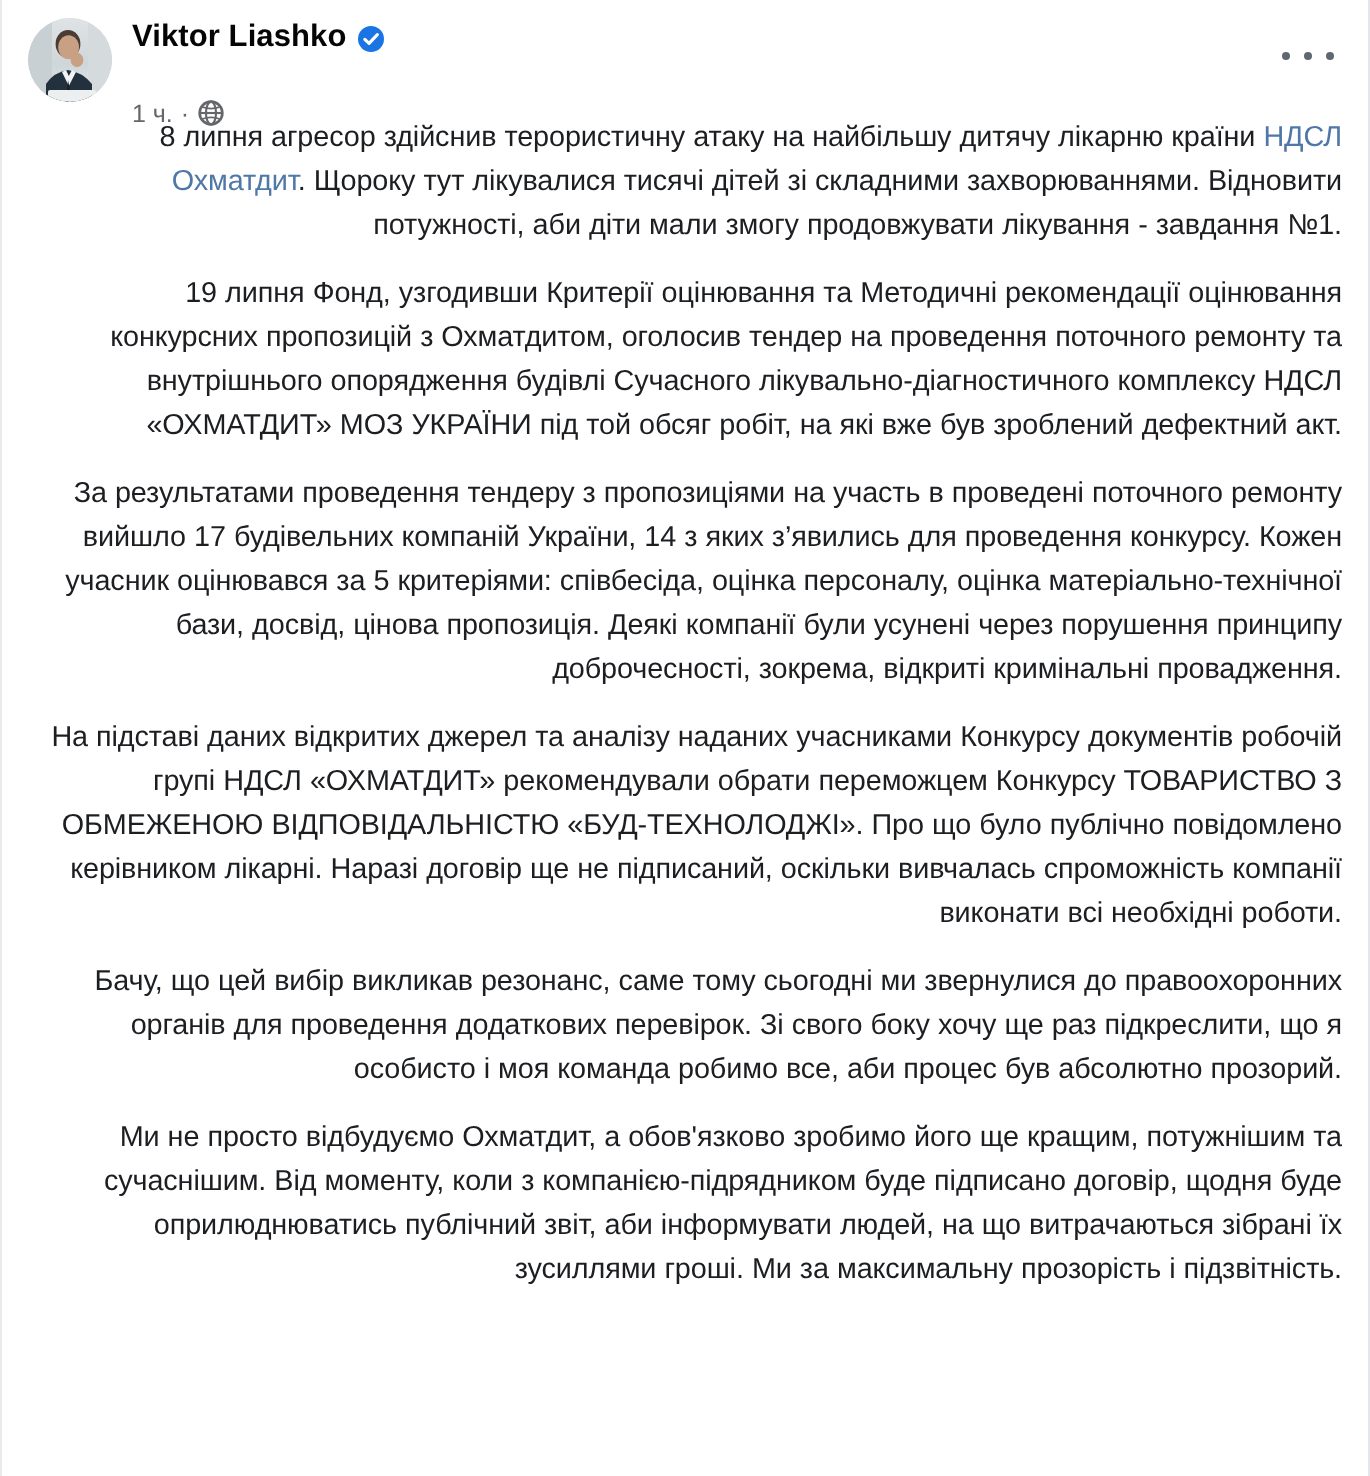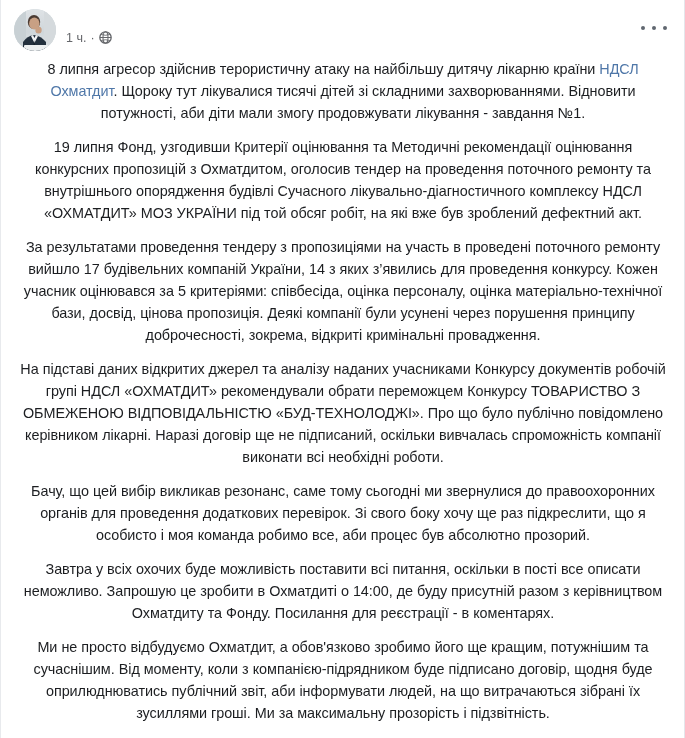--- a/index.html
+++ b/index.html
@@ -130,21 +130,21 @@
     box-sizing: border-box;
   }
 
   .para {
     font-size: 14.4px;
     line-height: 22px;
     color: #1c1e21;
     margin: 0 0 12px 0;
     letter-spacing: -0.05px;
     word-spacing: 0.1px;
-    text-align: center;
+    text-align: right;
   }
   .para:last-child { margin-bottom: 0; }
 
   .link {
     color: #4f77a8;
     text-decoration: none;
     cursor: pointer;
   }
 </style>
 </head>
@@ -175,20 +175,29 @@
           <path d="M9 42 L9 33 Q13 27 20 26 Q27 27 32 33 L32 42 Z" fill="#23303d"></path>
           <path d="M17 27 L20.4 34 L24 27 L22 26 L20.4 29 L19 26 Z" fill="#f2f3f5"></path>
           <path d="M20 31 L22 42 L19 42 Z" fill="#151f29"></path>
           <ellipse cx="24.5" cy="21" rx="3.2" ry="3.6" fill="#c8a084"></ellipse>
           <rect x="10" y="36" width="24" height="6" rx="1" fill="#eceff0"></rect>
         </g>
       </svg>
     </div>
 
     <div class="identity">
+      <div class="name-row">
+        <span class="author-name">Viktor Liashko</span>
+        <span class="verified-badge">
+          <svg viewBox="0 0 16 16" xmlns="http://www.w3.org/2000/svg">
+            <circle cx="8" cy="8" r="8" fill="#1b74e4"></circle>
+            <path d="M4.2 8.2 L6.8 10.7 L11.9 5.3" fill="none" stroke="#ffffff" stroke-width="1.9" stroke-linecap="round" stroke-linejoin="round"></path>
+          </svg>
+        </span>
+      </div>
       <div class="meta-row">
         <span class="timestamp">1 ч.</span>
         <span class="meta-dot">·</span>
         <span class="globe-icon">
           <svg viewBox="0 0 16 16" xmlns="http://www.w3.org/2000/svg">
             <circle cx="8" cy="8" r="7" fill="none" stroke="#65676b" stroke-width="1.6"></circle>
             <ellipse cx="8" cy="8" rx="3.1" ry="7" fill="none" stroke="#65676b" stroke-width="1.3"></ellipse>
             <line x1="1.2" y1="8" x2="14.8" y2="8" stroke="#65676b" stroke-width="1.3"></line>
             <path d="M2.6 4.3 Q8 6.2 13.4 4.3" fill="none" stroke="#65676b" stroke-width="1.1"></path>
             <path d="M2.6 11.7 Q8 9.8 13.4 11.7" fill="none" stroke="#65676b" stroke-width="1.1"></path>
@@ -203,17 +212,16 @@
       <i></i>
     </div>
   </div>
 
   <div class="post-body" id="post-body">
       <p class="para"><span>8 липня агресор здійснив терористичну атаку на найбільшу дитячу лікарню країни </span><a class="link">НДСЛ Охматдит</a><span>. Щороку тут лікувалися тисячі дітей зі складними захворюваннями. Відновити потужності, аби діти мали змогу продовжувати лікування - завдання №1.</span></p>
       <p class="para"><span>19 липня Фонд, узгодивши Критерії оцінювання та Методичні рекомендації оцінювання конкурсних пропозицій з Охматдитом, оголосив тендер на проведення поточного ремонту та внутрішнього опорядження будівлі Сучасного лікувально-діагностичного комплексу НДСЛ «ОХМАТДИТ» МОЗ УКРАЇНИ під той обсяг робіт, на які вже був зроблений дефектний акт.</span></p>
       <p class="para"><span>За результатами проведення тендеру з пропозиціями на участь в проведені поточного ремонту вийшло 17 будівельних компаній України, 14 з яких з’явились для проведення конкурсу.  Кожен учасник оцінювався за 5 критеріями: співбесіда, оцінка персоналу, оцінка матеріально-технічної бази, досвід, цінова пропозиція. Деякі компанії були усунені через порушення принципу доброчесності, зокрема, відкриті кримінальні провадження.</span></p>
       <p class="para"><span>На підставі даних відкритих джерел та аналізу наданих учасниками Конкурсу документів робочій групі НДСЛ «ОХМАТДИТ» рекомендували обрати переможцем Конкурсу ТОВАРИСТВО З ОБМЕЖЕНОЮ ВІДПОВІДАЛЬНІСТЮ «БУД-ТЕХНОЛОДЖІ». Про що було публічно повідомлено керівником лікарні. Наразі договір ще не підписаний, оскільки вивчалась спроможність компанії виконати всі необхідні роботи.</span></p>
       <p class="para"><span>Бачу, що цей вибір викликав резонанс, саме тому сьогодні ми звернулися до правоохоронних органів для проведення додаткових перевірок. Зі свого боку хочу ще раз підкреслити, що я особисто і моя команда робимо все, аби процес був абсолютно прозорий.</span></p>
-      <p class="para"><span>Завтра у всіх охочих буде можливість поставити всі питання, оскільки в пості все описати неможливо. Запрошую це зробити в Охматдиті о 14:00, де буду присутній разом з керівництвом Охматдиту та Фонду. Посилання для реєстрації - в коментарях.</span></p>
       <p class="para"><span>Ми не просто відбудуємо Охматдит,  а обов'язково зробимо його ще кращим, потужнішим та сучаснішим. Від моменту, коли з компанією-підрядником буде підписано договір, щодня буде оприлюднюватись публічний звіт, аби інформувати людей, на що витрачаються зібрані їх зусиллями гроші. Ми за максимальну прозорість і підзвітність.</span></p>
     </div>
 
 </div>
 
 </body></html>

